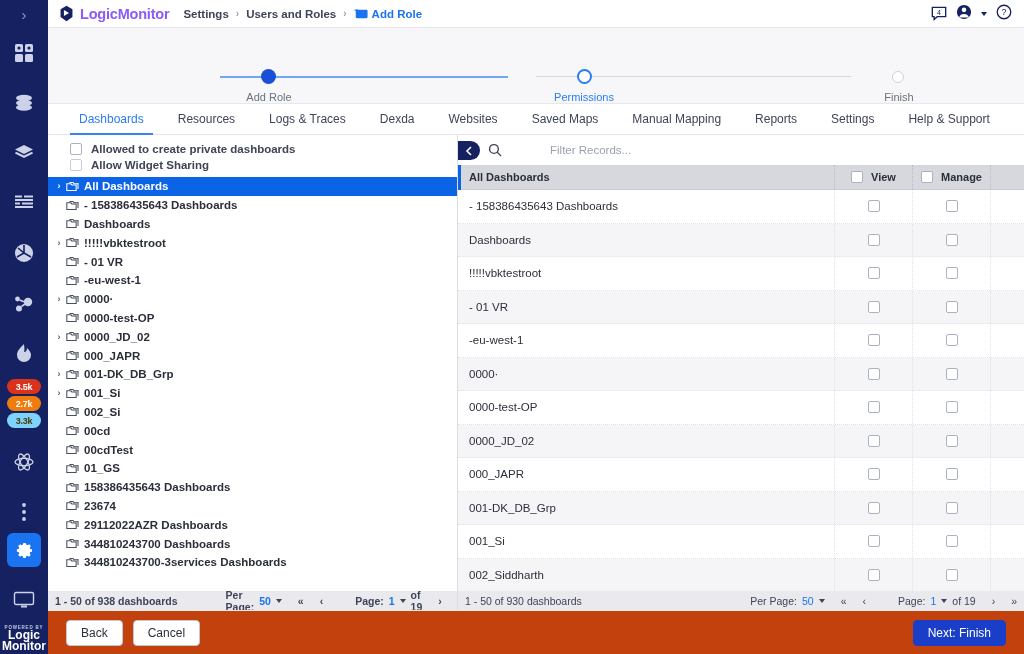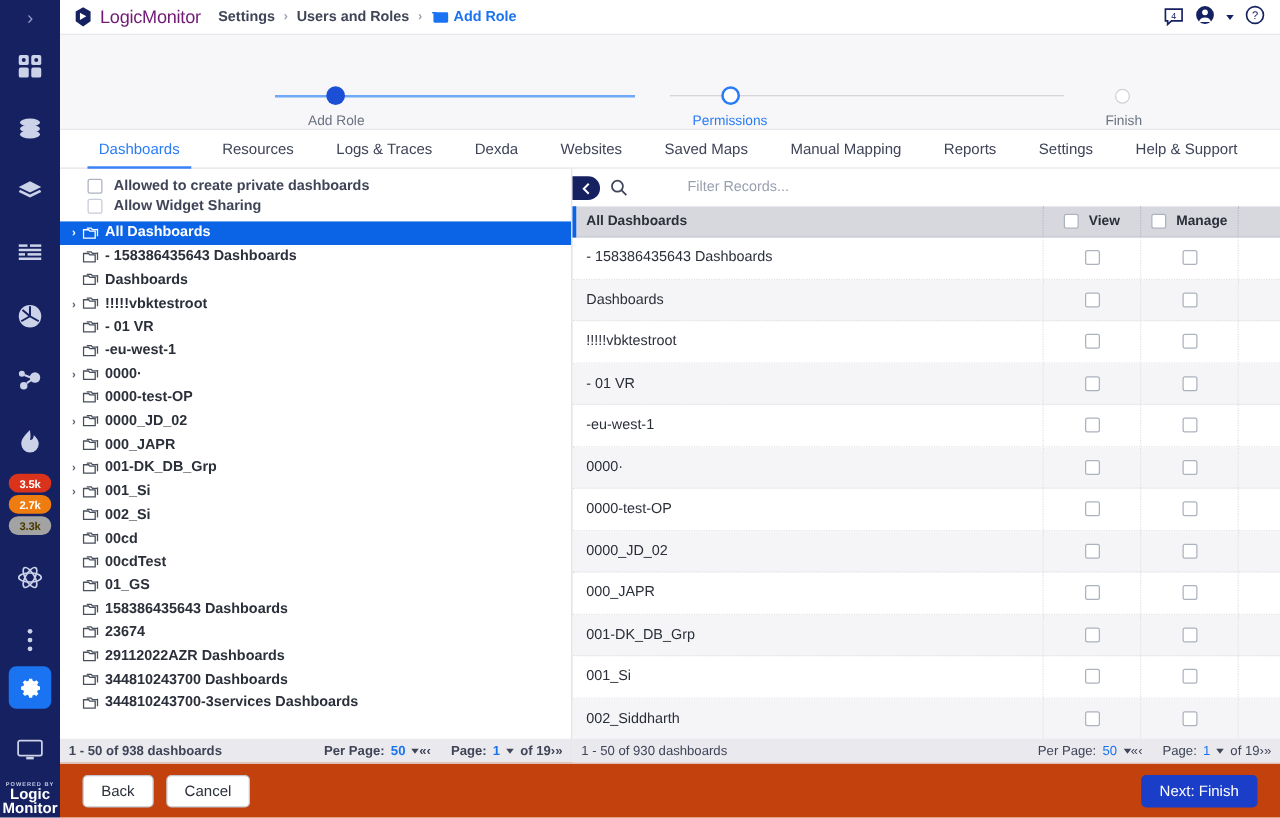--- a/index.html
+++ b/index.html
@@ -22,40 +22,40 @@
   .rail-icons { display:flex; flex-direction:column; align-items:center; width:100%; }
   .rail-ic { width:48px; height:50px; display:flex; align-items:center; justify-content:center; }
   .rail-ic svg { display:block; }
   .badge {
     width:34px; height:15px; border-radius:8px; margin:1px 0;
     display:flex; align-items:center; justify-content:center;
     font-size:9px; font-weight:bold; color:#fff; letter-spacing:-0.2px;
   }
   .badge.red { background:#d9341b; }
   .badge.orange { background:#ef7c0e; }
-  .badge.yellow { background:#a3a3a3; color:#4a3a00;justify-content:center; }
+  .badge.yellow { background:#7dd3fc; color:#4a3a00;justify-content:center; }
   .rail-gear {
     width:34px; height:34px; border-radius:6px; background:#1a73f0;
     display:flex; align-items:center; justify-content:center;
   }
   .rail-bottom { position:absolute; bottom:0; width:100%; display:flex; flex-direction:column; align-items:center; }
   .pb-logo { text-align:center; padding-bottom:2px; }
   .pb-small { font-size:4.5px; letter-spacing:.8px; color:#c6cde8; font-weight:bold; }
   .pb-big { font-size:12px; font-weight:bold; line-height:11px; color:#fff; }
 
   
   .main { flex:1; display:flex; flex-direction:column; min-width:0; background:#fff; }
 
   
   .topbar {
     height:28px; flex:0 0 28px; display:flex; align-items:center;
     padding:0 12px 0 10px; background:#fff; border-bottom:1px solid #e8e8ec;
   }
   .brand { display:flex; align-items:center; gap:5px; margin-right:14px; }
-  .brand-name { font-size:14.5px; font-weight:normal; color:#701a75; letter-spacing:-0.2px; }
+  .brand-name { font-size:14.5px; font-weight:bold; color:#8b5cf6; letter-spacing:-0.2px; }
   .crumbs { display:flex; align-items:center; gap:7px; font-size:11.5px; }
   .crumb { color:#3f4457; font-weight:bold; }
   .crumb.link { color:#1a73f0; display:flex; align-items:center; gap:4px; }
   .crumb-sep { color:#9aa0b0; font-size:10px; font-weight:bold; }
   .topbar-right { margin-left:auto; display:flex; align-items:center; gap:9px; }
   .chat-badge { position:relative; display:flex; align-items:center; }
   .caret { width:0;height:0;border-left:3.5px solid transparent;border-right:3.5px solid transparent;border-top:4.5px solid #152161; }
 
   
   .stepper { height:76px; flex:0 0 76px; background:#f7f7f9; position:relative; border-bottom:1px solid #e8e8ec; }
@@ -102,21 +102,21 @@
   .trow.sel { background:#0b63e5; color:#fff; }
   .tw { width:14px; flex:0 0 14px; text-align:center; font-size:9px; color:#5a6070; }
   .trow.sel .tw { color:#fff; }
   .tindent { width:14px; flex:0 0 14px; }
   .fi { margin-right:5px; display:inline-flex; }
   .tlabel { overflow:hidden; text-overflow:ellipsis; }
 
   
   .pagebar {
     height:19px; flex:0 0 19px; display:flex; align-items:center;
-    background:#e9e9ee; font-size:10.5px; color:#3f4457; padding:0 7px; gap:0;
+    background:#e9e9ee; font-size:10.5px; color:#3f4457; padding:0 7px; gap:16px;
   }
   .pagebar .count { white-space:nowrap; }
   .pagebar .grow { margin-left:auto; }
   .pg { display:flex; align-items:center; gap:5px;margin-left:16px; }
   .pg .lnk { color:#1a73f0; }
   .dncaret { width:0;height:0;border-left:3px solid transparent;border-right:3px solid transparent;border-top:4px solid #3f4457; }
 
   
   .rpane { flex:1; display:flex; flex-direction:column; min-width:0; position:relative; }
   .searchrow { height:30px; flex:0 0 30px; display:flex; align-items:center; gap:8px; padding-left:30px; background:#fff; }

